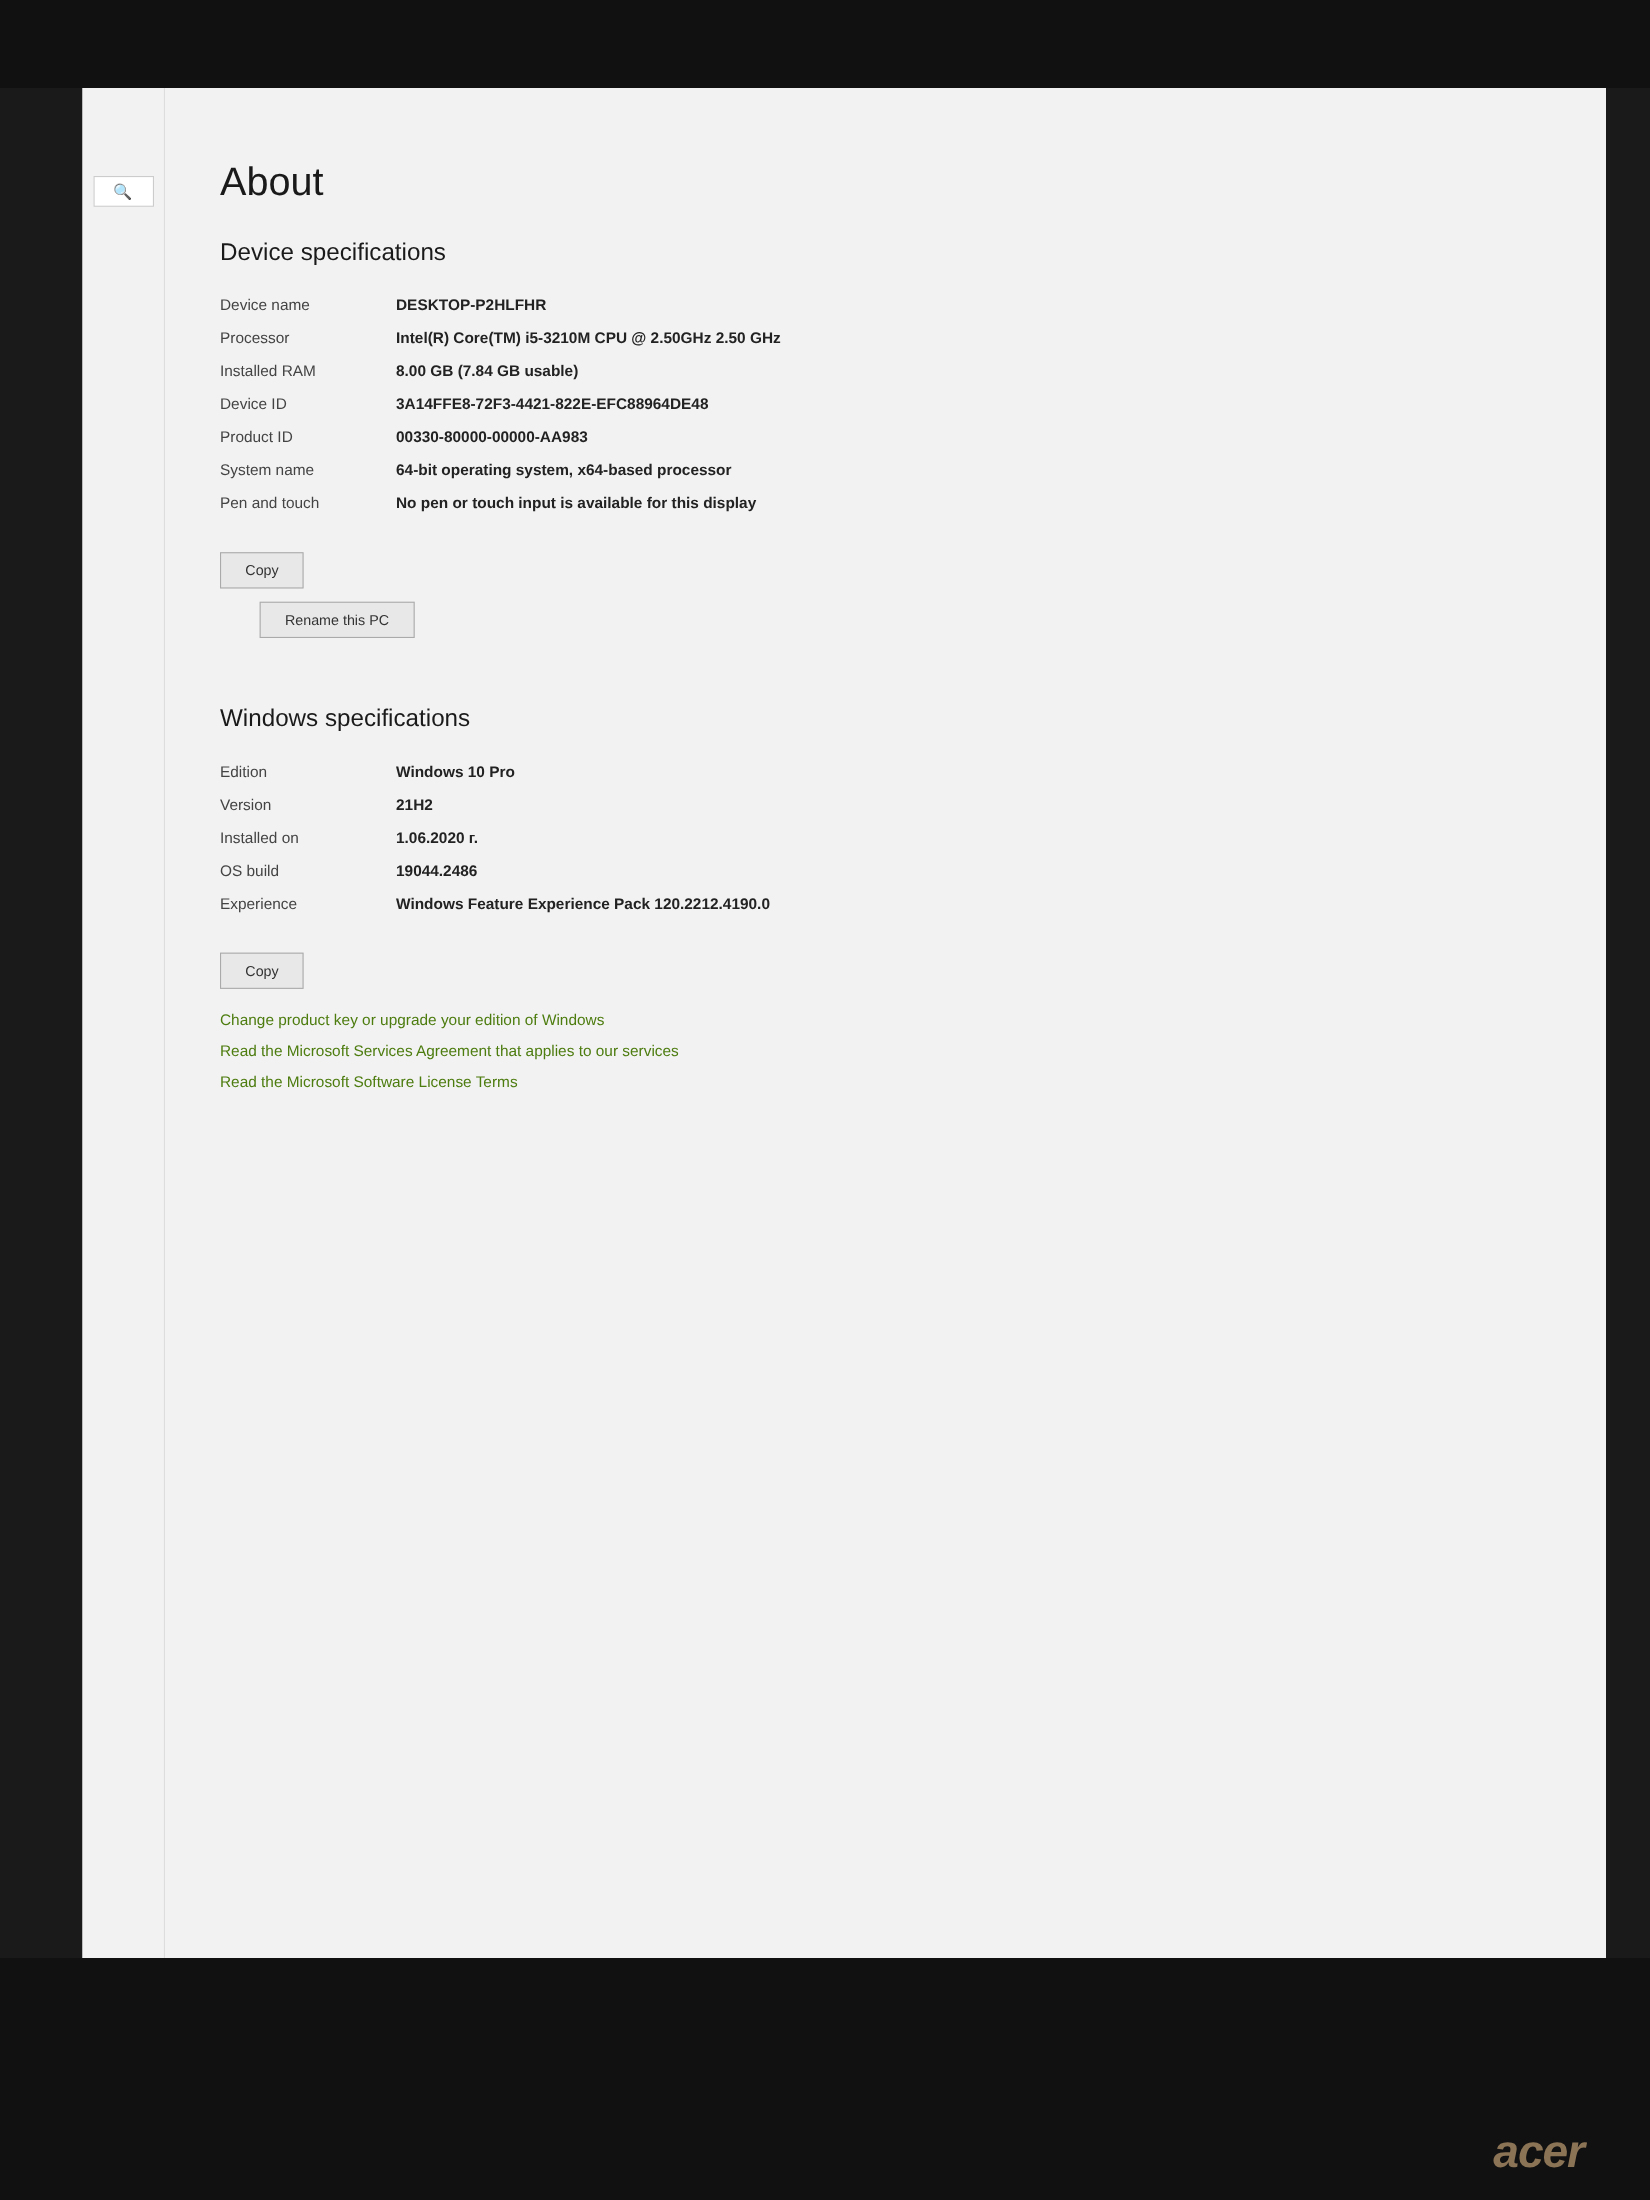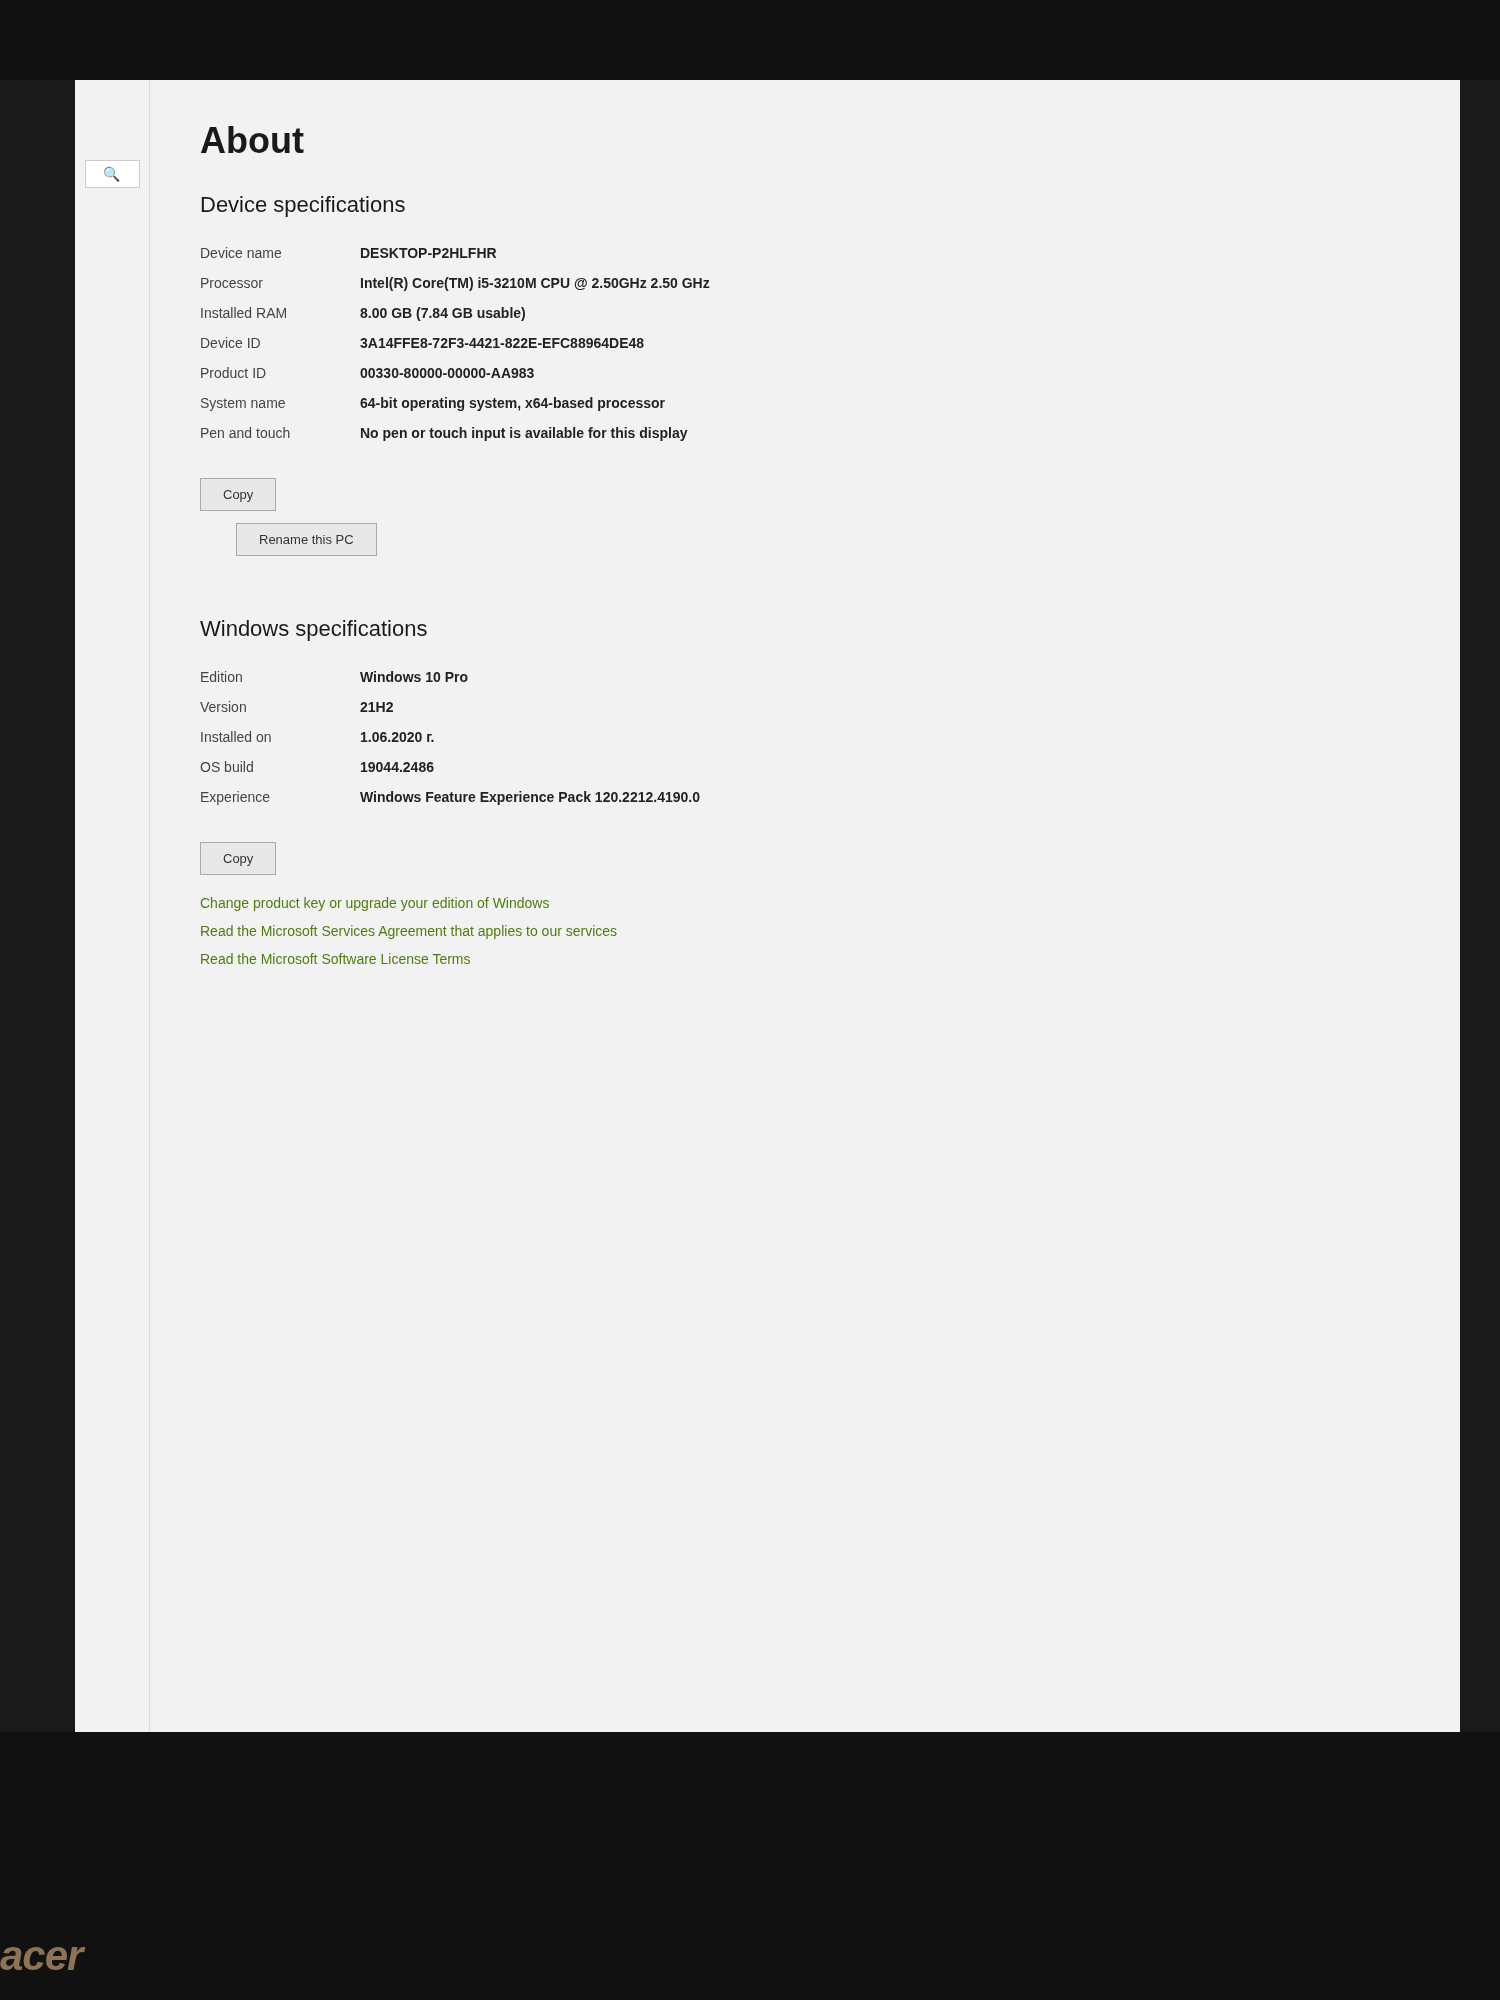--- a/index.html
+++ b/index.html
@@ -66,23 +66,24 @@
     
     .main-content {
       flex: 1;
       padding: 40px 60px 40px 50px;
       overflow: auto;
       background: #f2f2f2;
     }
 
     .page-title {
       font-size: 36px;
-      font-weight: 700;
+      font-weight: 400;
       color: #1a1a1a;
       margin-bottom: 30px;
+      margin-top: 24px;
     }
 
     .section-title {
       font-size: 22px;
       font-weight: 400;
       color: #1a1a1a;
       margin-bottom: 20px;
     }
 
     .specs-table {
@@ -165,25 +166,25 @@
       cursor: pointer;
       border-radius: 2px;
     }
 
     
     .bezel-bottom {
       position: absolute;
       bottom: 0;
       left: 0;
       right: 0;
-      height: 268px;
+      height: 220px;
       background: #111;
       display: flex;
       flex-direction: column;
-      align-items: flex-start;
+      align-items: flex-end;
       justify-content: flex-end;
       padding-bottom: 20px;
       padding-right: 60px;
     }
 
     .acer-logo {
       font-family: Arial, sans-serif;
       font-size: 42px;
       font-weight: bold;
       color: #8b7355;

